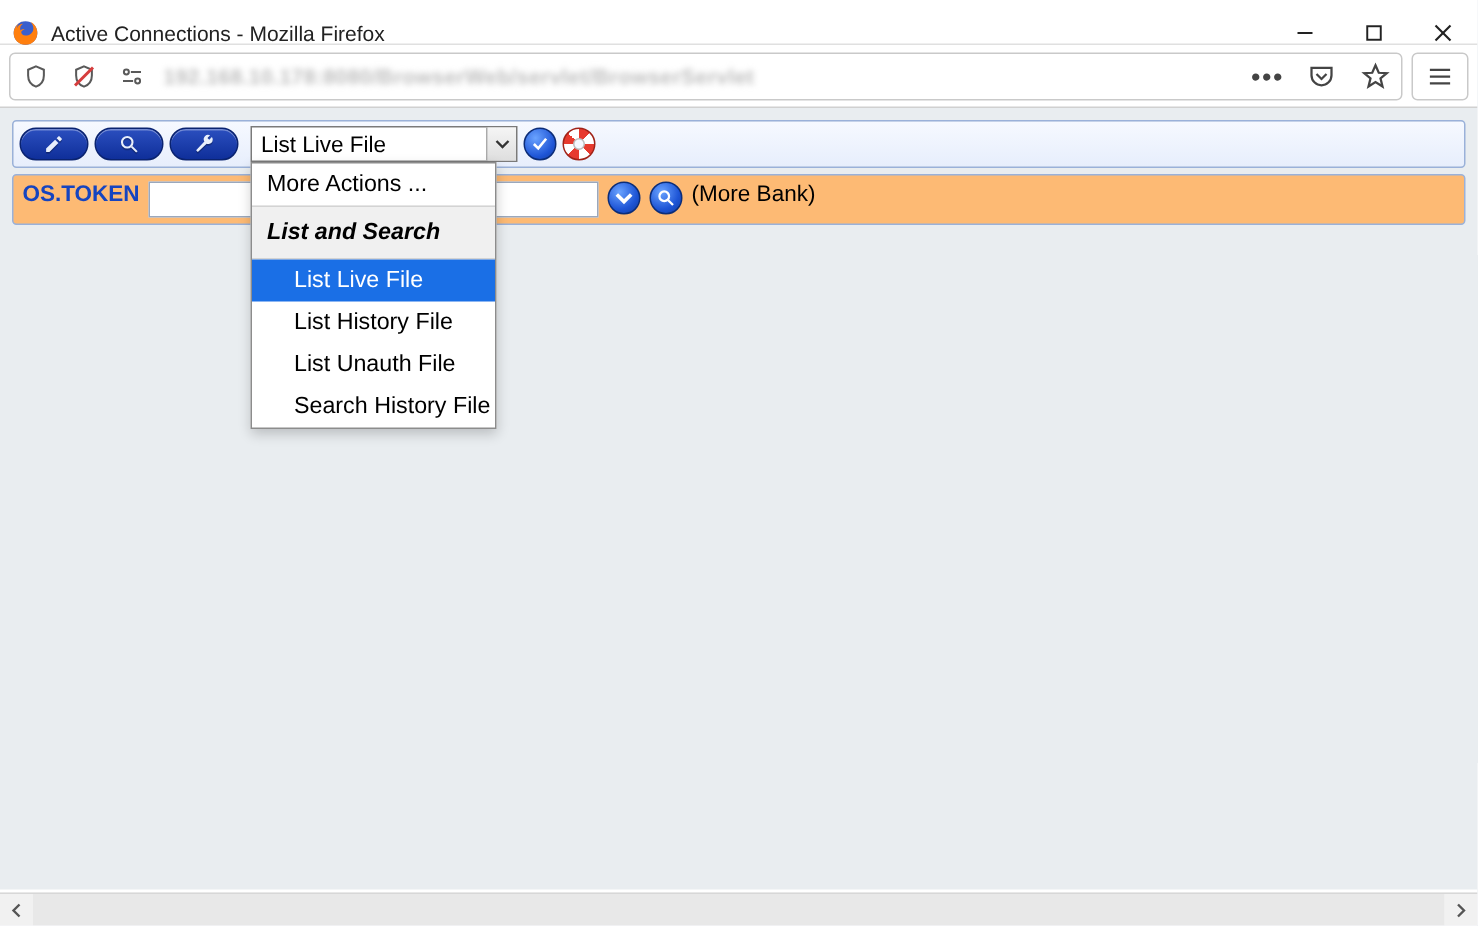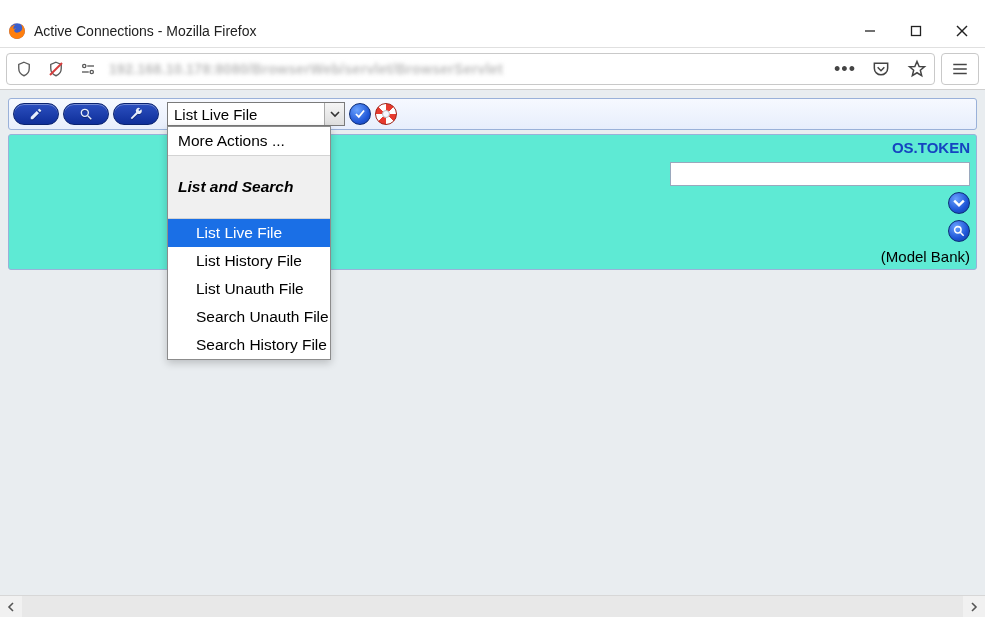--- a/index.html
+++ b/index.html
@@ -7,21 +7,21 @@
       font-family: "Segoe UI", Tahoma, Arial, sans-serif;
       font-size: 14px;
       background: #fff;
       width: 985px;
       height: 617px;
       overflow: hidden;
       position: relative;
     }
     
     .titlebar {
-      height: 48px;
+      height: 30px;
       background: #fff;
       display: flex;
       align-items: center;
       padding: 15px 0 0 8px;
       border-bottom: 1px solid #e0e0e0;
     }
     .ff-logo {
       width: 18px; height: 18px; margin-right: 8px;
       display: flex; align-items: center; justify-content: center;
     }
@@ -135,28 +135,27 @@
     .lifebuoy::after {
       content:"";
       position:absolute; inset:6px;
       background:#f5f8ff; border-radius:50%;
       border:1px solid #bcbcbc;
     }
 
     
     .form-row {
       margin-top: 4px;
-      background: #5eead4;
+      background: #fdba74;
       border: 1px solid #9ab1d9;
       border-radius: 3px;
       padding: 4px 6px;
       display: flex;
-      align-items: flex-end;
+      align-items: flex-start;
       gap: 6px;
-      flex-direction: column;
     }
     .form-label {
       color: #1544c0;
       font-weight: 700;
       font-size: 15px;
     }
     .text-input {
       width: 300px;
       height: 24px;
       border: 1px solid #9aa8bd;
@@ -183,21 +182,21 @@
       z-index: 10;
     }
     .dd-item {
       padding: 5px 10px 5px 28px;
       font-size: 15.5px;
       color: #000;
       white-space: nowrap;
     }
     .dd-item.more { padding-left: 10px; }
     .dd-group {
-      padding: 22px 10px;
+      padding: 8px 10px;
       font-size: 15.5px;
       font-weight: 700;
       font-style: italic;
       background: #f0f0f0;
       border-top: 1px solid #d3d3d3;
       border-bottom: 1px solid #d3d3d3;
     }
     .dd-item.selected {
       background: #1a6fe6;
       color: #fff;
@@ -329,21 +328,20 @@
             </svg>
         </div>
       </div>
 
       <div class="dropdown">
         <div class="dd-item more">More Actions ...</div>
         <div class="dd-group">List and Search</div>
         <div class="dd-item selected">List Live File</div>
         <div class="dd-item">List History File</div>
         <div class="dd-item">List Unauth File</div>
-        <div class="dd-item">Search Unauth File</div>
         <div class="dd-item">Search History File</div>
       </div>
     </div>
 
     <div class="round-icon blue-check">
       <svg width="14" height="14" viewBox="0 0 24 24" fill="none" stroke="#fff" stroke-width="3">
           <polyline points="5,12 10,17 19,6"></polyline>
         </svg>
     </div>
     <div class="round-icon lifebuoy"></div>
@@ -356,21 +354,21 @@
       <svg width="12" height="12" viewBox="0 0 10 10">
           <polyline points="1,3 5,7 9,3" fill="none" stroke="#fff" stroke-width="2"></polyline>
         </svg>
     </div>
     <div class="small-blue">
       <svg width="14" height="14" viewBox="0 0 24 24" fill="none" stroke="#fff" stroke-width="2.6">
           <circle cx="10" cy="10" r="5.5"></circle>
           <line x1="14.5" y1="14.5" x2="20" y2="20"></line>
         </svg>
     </div>
-    <span class="context-label">(Model Bank)</span>
+    <span class="context-label">(More Bank)</span>
   </div>
 
 </div>
 
 <div class="h-scroll">
   <div class="scroll-btn">
     <svg width="10" height="10" viewBox="0 0 10 10">
         <polyline points="7,1 3,5 7,9" fill="none" stroke="#555" stroke-width="1.6"></polyline>
       </svg>
   </div>

